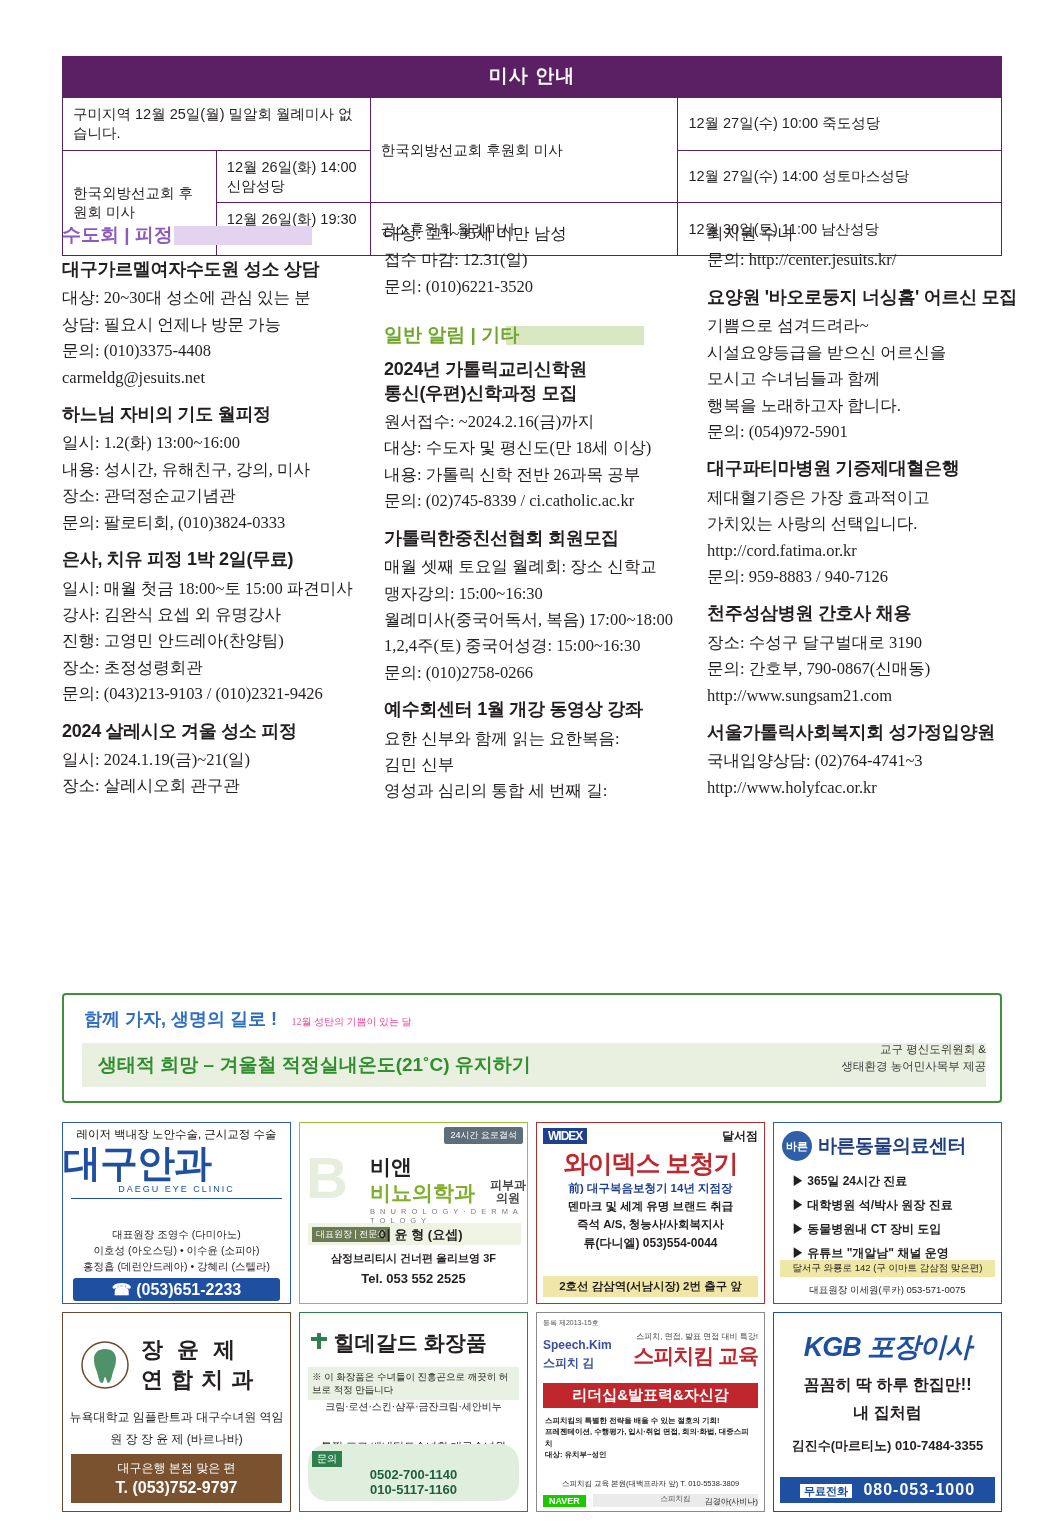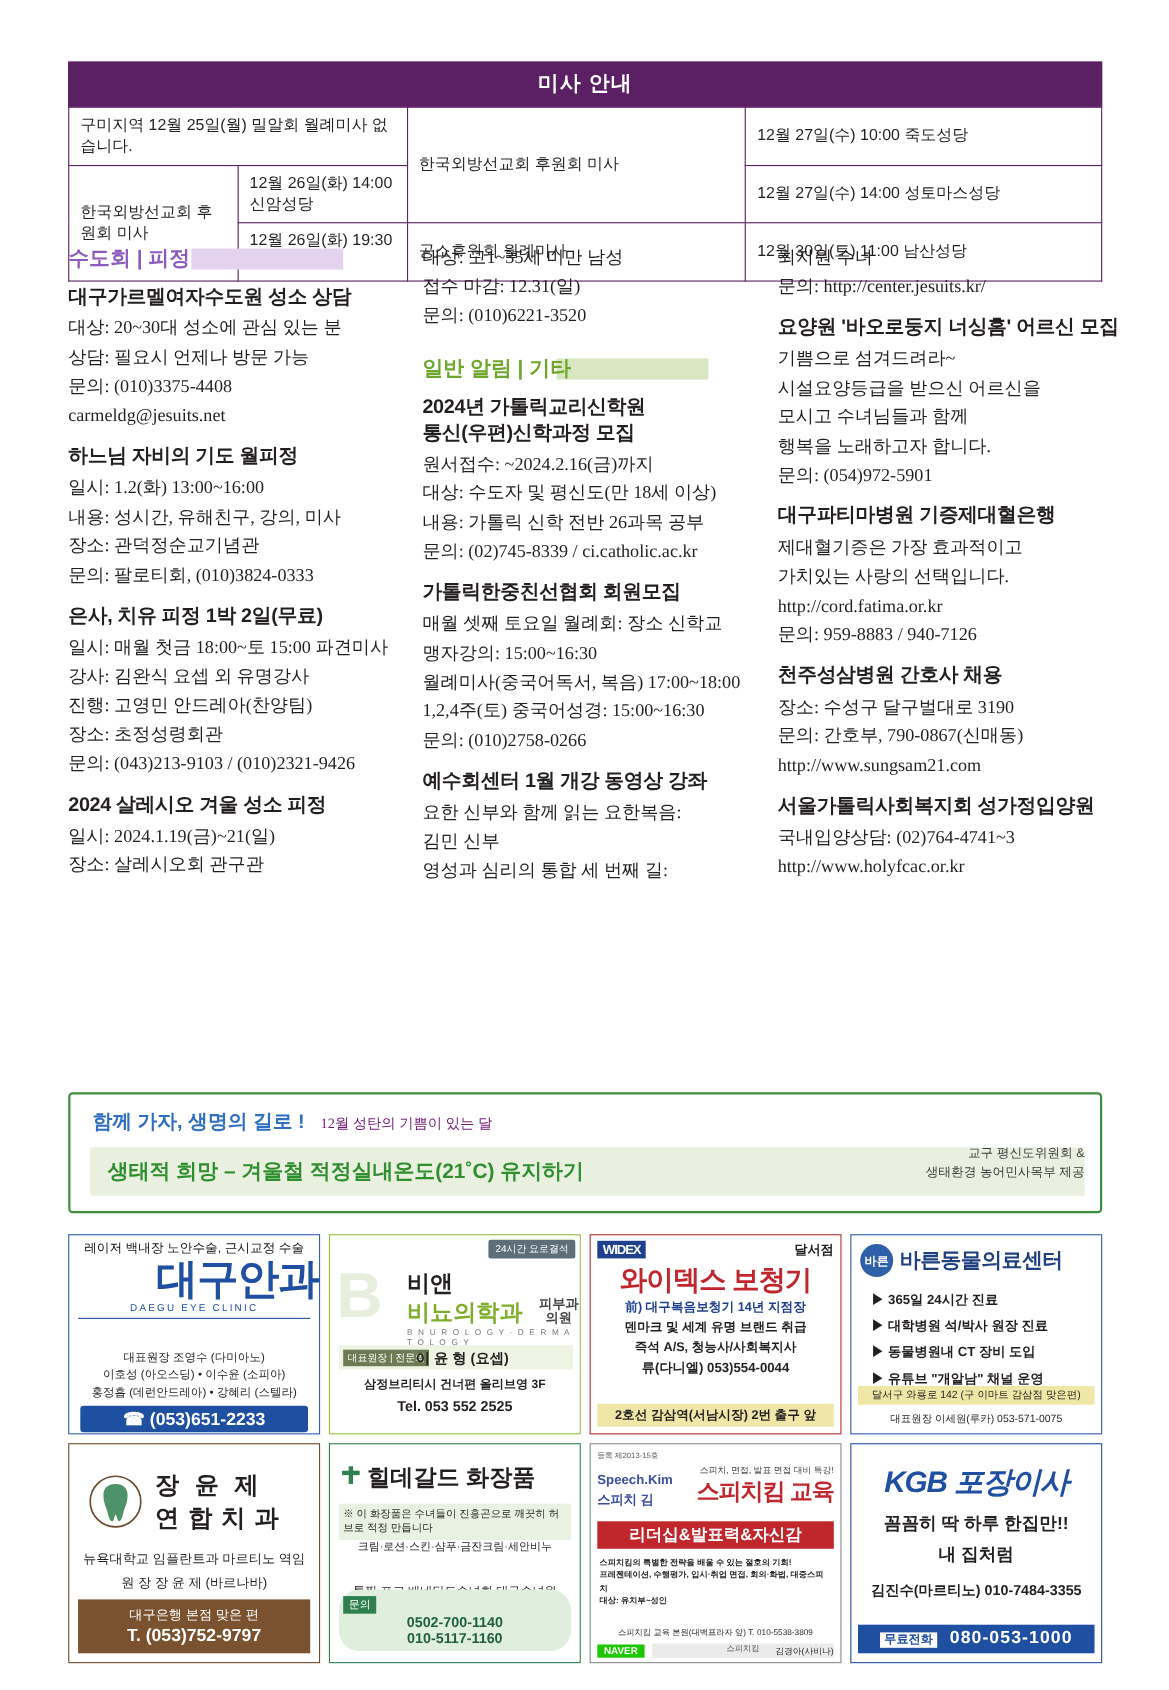--- a/index.html
+++ b/index.html
@@ -64,21 +64,21 @@
     font-family:"Liberation Serif", serif;
   }
 
   
   .campaign {
     position:absolute; left:62px; top:993px; width:940px; height:110px;
     border:2px solid #3f8f3f; border-radius:4px; background:#ffffff;
   }
   .camp-row1 { position:absolute; left:20px; top:12px; }
   .camp-title { font-size:18px; font-weight:bold; color:#2f6fbf; display:inline-block; }
-  .camp-sub { font-size:13px; color:#701a75; display:inline-block; margin-left:10px;
+  .camp-sub { font-size:10px; color:#ec4899; display:inline-block; margin-left:10px;
     font-family:"Liberation Serif", serif; }
   .camp-band {
     position:absolute; left:18px; top:48px; width:904px; height:44px;
     background:#eaf0e0; display:flex; align-items:center;
   }
   .camp-band .band-text {
     font-size:19px; font-weight:bold; color:#2f8f2f; padding-left:16px;
   }
   .camp-credit {
     position:absolute; right:14px; top:46px; text-align:right;
@@ -96,21 +96,21 @@
   .r1 { top:0; height:182px; }
   .r2 { top:190px; height:200px; }
   .k1 { left:0; width:229px; }
   .k2 { left:237px; width:229px; }
   .k3 { left:474px; width:229px; }
   .k4 { left:711px; width:229px; }
 
   
   .ad1 { border-color:#2f5fa8; }
   .ad1 .top { font-size:11.5px; text-align:center; padding:4px 2px 2px; color:#111; }
-  .ad1 .logo { font-size:38px; font-weight:bold; color:#1f4fa0; text-align:right; line-height:1; letter-spacing:-1px; }
+  .ad1 .logo { font-size:38px; font-weight:bold; color:#1f4fa0; text-align:left; line-height:1; letter-spacing:-1px; }
   .ad1 .eng { font-size:9px; color:#1f4fa0; text-align:center; letter-spacing:2px; margin-top:2px; }
   .ad1 .rule { border-top:1px solid #1f4fa0; margin:4px 8px; }
   .ad1 .docs { font-size:10.5px; text-align:center; line-height:1.5;margin-top:28px; }
   .ad1 .phone {
     margin:4px 10px 3px; background:#1f4fa0; color:#fff; text-align:center;
     font-size:16px; font-weight:bold; padding:2px 0; border-radius:3px;
   }
   .ad1 .addr { font-size:11px; text-align:center; }
 
   
@@ -392,21 +392,21 @@
     </div>
 
     <div class="ad ad5 r2 k1">
       <div class="ad-inner">
         <svg class="tooth" viewBox="0 0 52 58">
           <circle cx="26" cy="26" r="23" fill="none" stroke="#6b4a2f" stroke-width="1.5"></circle>
           <path d="M26 10c-7 0-11 4-11 10 0 8 3 11 4 17 1 4 2 7 4 7s2-6 3-6 2 6 3 6c2 0 3-3 4-7 1-6 4-9 4-17 0-6-4-10-11-10z" fill="#2f7f4f" opacity="0.85"></path>
         </svg>
         <div class="t1">장 윤 제</div>
         <div class="t2">연 합 치 과</div>
-        <div class="l1">뉴욕대학교 임플란트과 마르티노 역임</div>
+        <div class="l1">뉴욕대학교 임플란트과 대구수녀원 역임</div>
         <div class="l2">원 장  장 윤 제 (바르나바)</div>
         <div class="box">
           <div class="a">대구은행 본점 맞은 편</div>
           <div class="b">T. (053)752-9797</div>
         </div>
       </div>
     </div>
 
     <div class="ad ad6 r2 k2">
       <div class="ad-inner">

